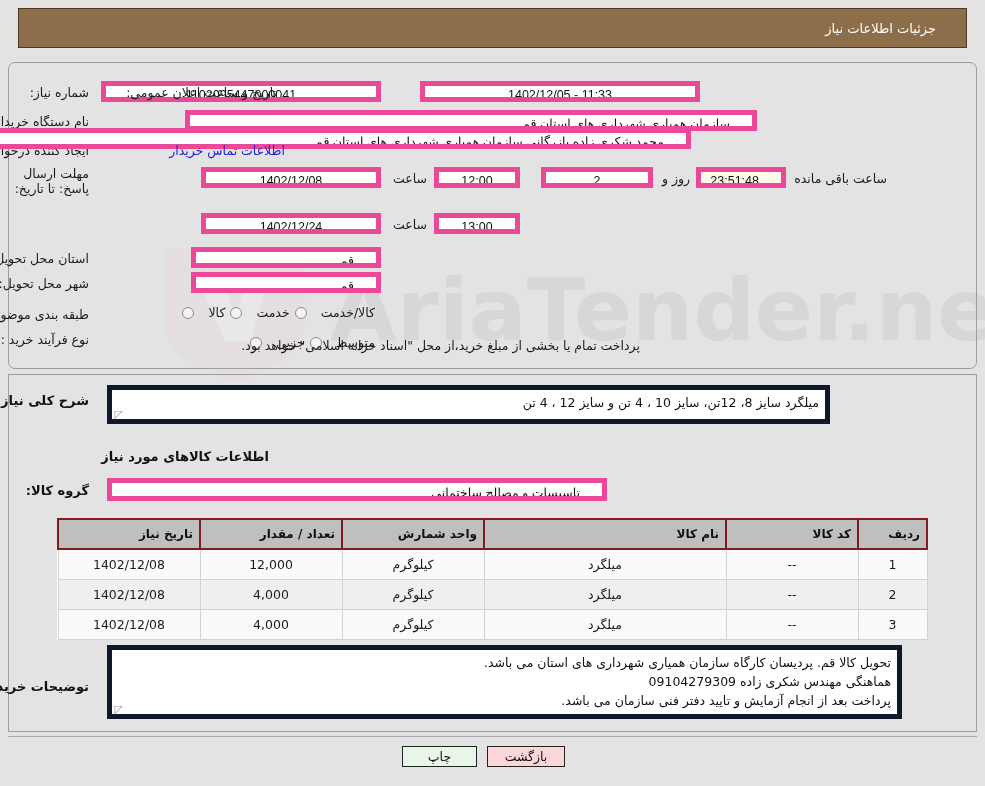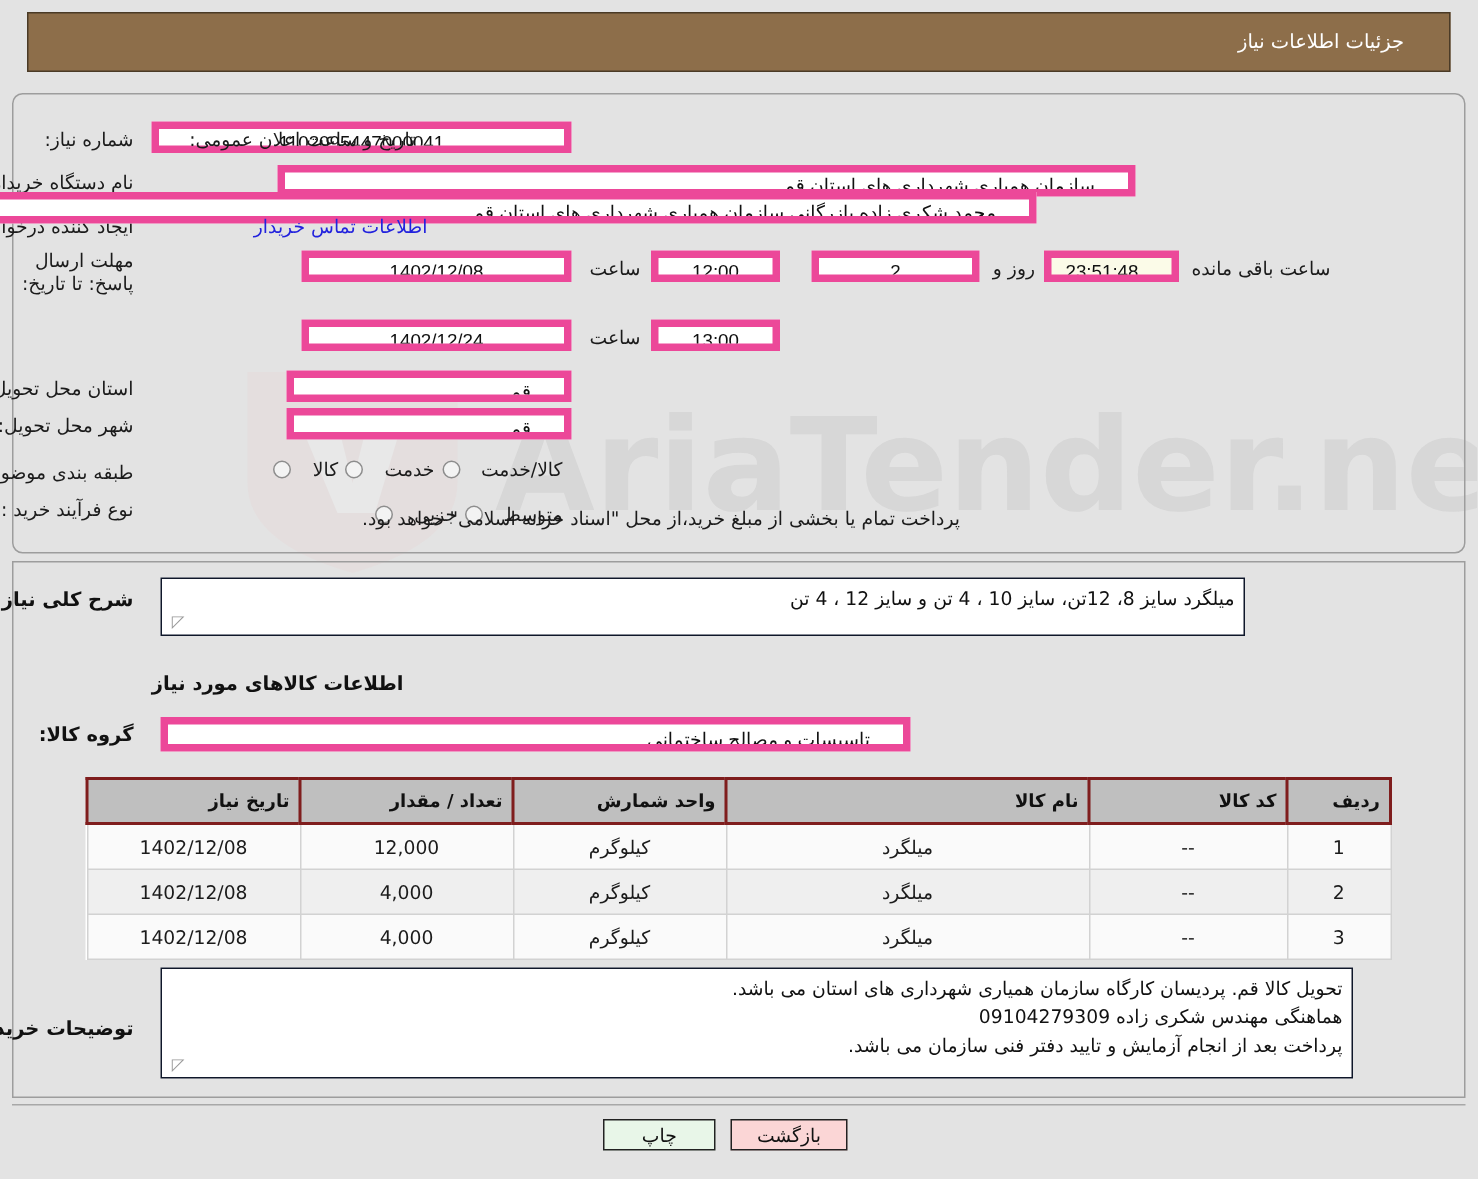--- a/index.html
+++ b/index.html
@@ -109,21 +109,21 @@
     display: inline-block;
     flex: none;
   }
   .radio-lab { font-size: 12.5px; color: #1b1b1b; margin-left: 14px; white-space: nowrap; }
 
   
   .ta {
     position: absolute;
     box-sizing: border-box;
     background: #ffffff;
-    border: 1px solid #0f172a;
+    border: 5px solid #0f172a;
     font-size: 12.5px;
     color: #111;
     line-height: 19px;
     padding: 3px 6px 0 14px;
     z-index: 3;
     text-align: right;
     white-space: pre-line;
     overflow: hidden;
     resize: none;
     font-family: "DejaVu Sans", "Liberation Sans", sans-serif;
@@ -225,20 +225,21 @@
   <div class="header-bar">
     <span>جزئیات اطلاعات نیاز</span>
   </div>
 
   <div class="panel" id="panel-top"></div>
 
   <div class="lbl" style="right:896px; top:85px;">شماره نیاز:</div>
   <div class="fld center" style="right:604px; top:81px; width:280px;">1102095447000041</div>
 
   <div class="lbl" style="right:708px; top:85px;">تاریخ و ساعت اعلان عمومی:</div>
+  <div class="fld center" style="right:285px; top:81px; width:280px;">11:33 - 1402/12/05</div>
 
   <div class="lbl" style="right:896px; top:114px;">نام دستگاه خریدار:</div>
   <div class="fld right" style="right:228px; top:110px; width:572px;">سازمان همیاری شهرداری های استان قم</div>
 
   <div class="lbl" style="right:896px; top:143px;">ایجاد کننده درخواست:</div>
   <div class="fld right" style="right:294px; top:128px; width:708px;">محمد شکری زاده بازرگانی سازمان همیاری شهرداری های استان قم</div>
   <div class="link" style="right:700px; top:143px;">اطلاعات تماس خریدار</div>
 
   <div class="lbl wrap" style="right:896px; top:166px; width:82px;">مهلت ارسال پاسخ: تا تاریخ:</div>
   <div class="fld center" style="right:604px; top:167px; width:180px;">1402/12/08</div>

